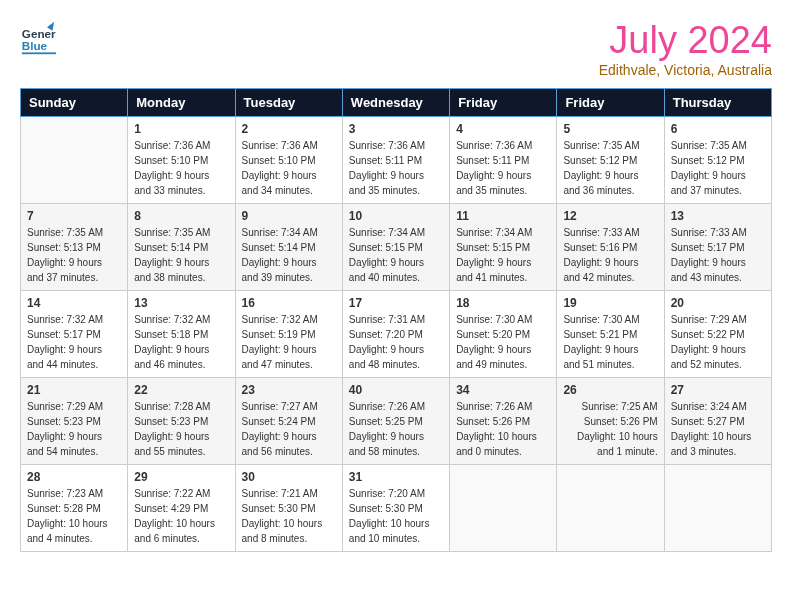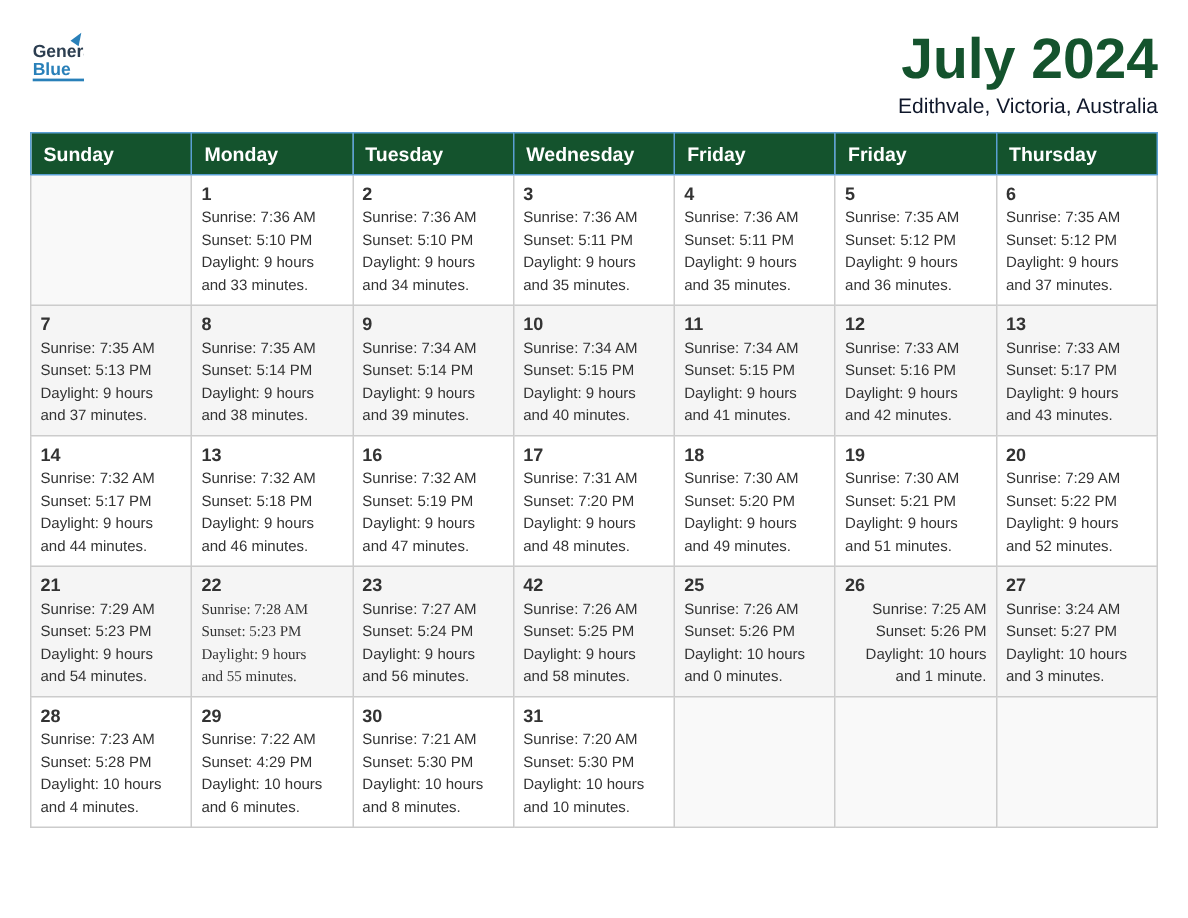--- a/index.html
+++ b/index.html
@@ -14,36 +14,36 @@
       display: flex;
       justify-content: space-between;
       align-items: flex-start;
       margin-bottom: 10px;
     }
     .title-area {
       text-align: right;
     }
     .month-title {
       font-size: 38px;
-      font-weight: bold;
-      color: #14532d;
+      font-weight: normal;
+      color: #ec4899;
       line-height: 1.1;
     }
     .location {
       font-size: 14px;
-      color: #0f172a;
+      color: #a16207;
       padding-left: 34px;
     }
     table {
       width: 100%;
       border-collapse: collapse;
       table-layout: fixed;
     }
     thead th {
-      background: #14532d;
+      background: #0f172a;
       color: #fff;
       text-align: left;
       padding: 6px 8px;
       font-size: 13px;
       font-weight: bold;
       border: 1px solid #5a9fd4;
     }
     tbody td {
       border: 1px solid #ccc;
       vertical-align: top;
@@ -263,41 +263,41 @@
       <tr>
         <td>
           <span class="day-num">21</span>
           <div class="cell-info" style="white-space: pre-line;">Sunrise: 7:29 AM
 Sunset: 5:23 PM
 Daylight: 9 hours
 and 54 minutes.</div>
         </td>
         <td>
           <span class="day-num">22</span>
-          <div class="cell-info" style="white-space: pre-line; font-family: Liberation Serif, serif;">Sunrise: 7:28 AM
+          <div class="cell-info" style="white-space: pre-line;">Sunrise: 7:28 AM
 Sunset: 5:23 PM
 Daylight: 9 hours
 and 55 minutes.</div>
         </td>
         <td>
           <span class="day-num">23</span>
           <div class="cell-info" style="white-space: pre-line;">Sunrise: 7:27 AM
 Sunset: 5:24 PM
 Daylight: 9 hours
 and 56 minutes.</div>
         </td>
         <td>
-          <span class="day-num">42</span>
+          <span class="day-num">40</span>
           <div class="cell-info" style="white-space: pre-line;">Sunrise: 7:26 AM
 Sunset: 5:25 PM
 Daylight: 9 hours
 and 58 minutes.</div>
         </td>
         <td>
-          <span class="day-num">25</span>
+          <span class="day-num">34</span>
           <div class="cell-info" style="white-space: pre-line;">Sunrise: 7:26 AM
 Sunset: 5:26 PM
 Daylight: 10 hours
 and 0 minutes.</div>
         </td>
         <td>
           <span class="day-num">26</span>
           <div class="cell-info" style="white-space: pre-line; text-align: right;">Sunrise: 7:25 AM
 Sunset: 5:26 PM
 Daylight: 10 hours

